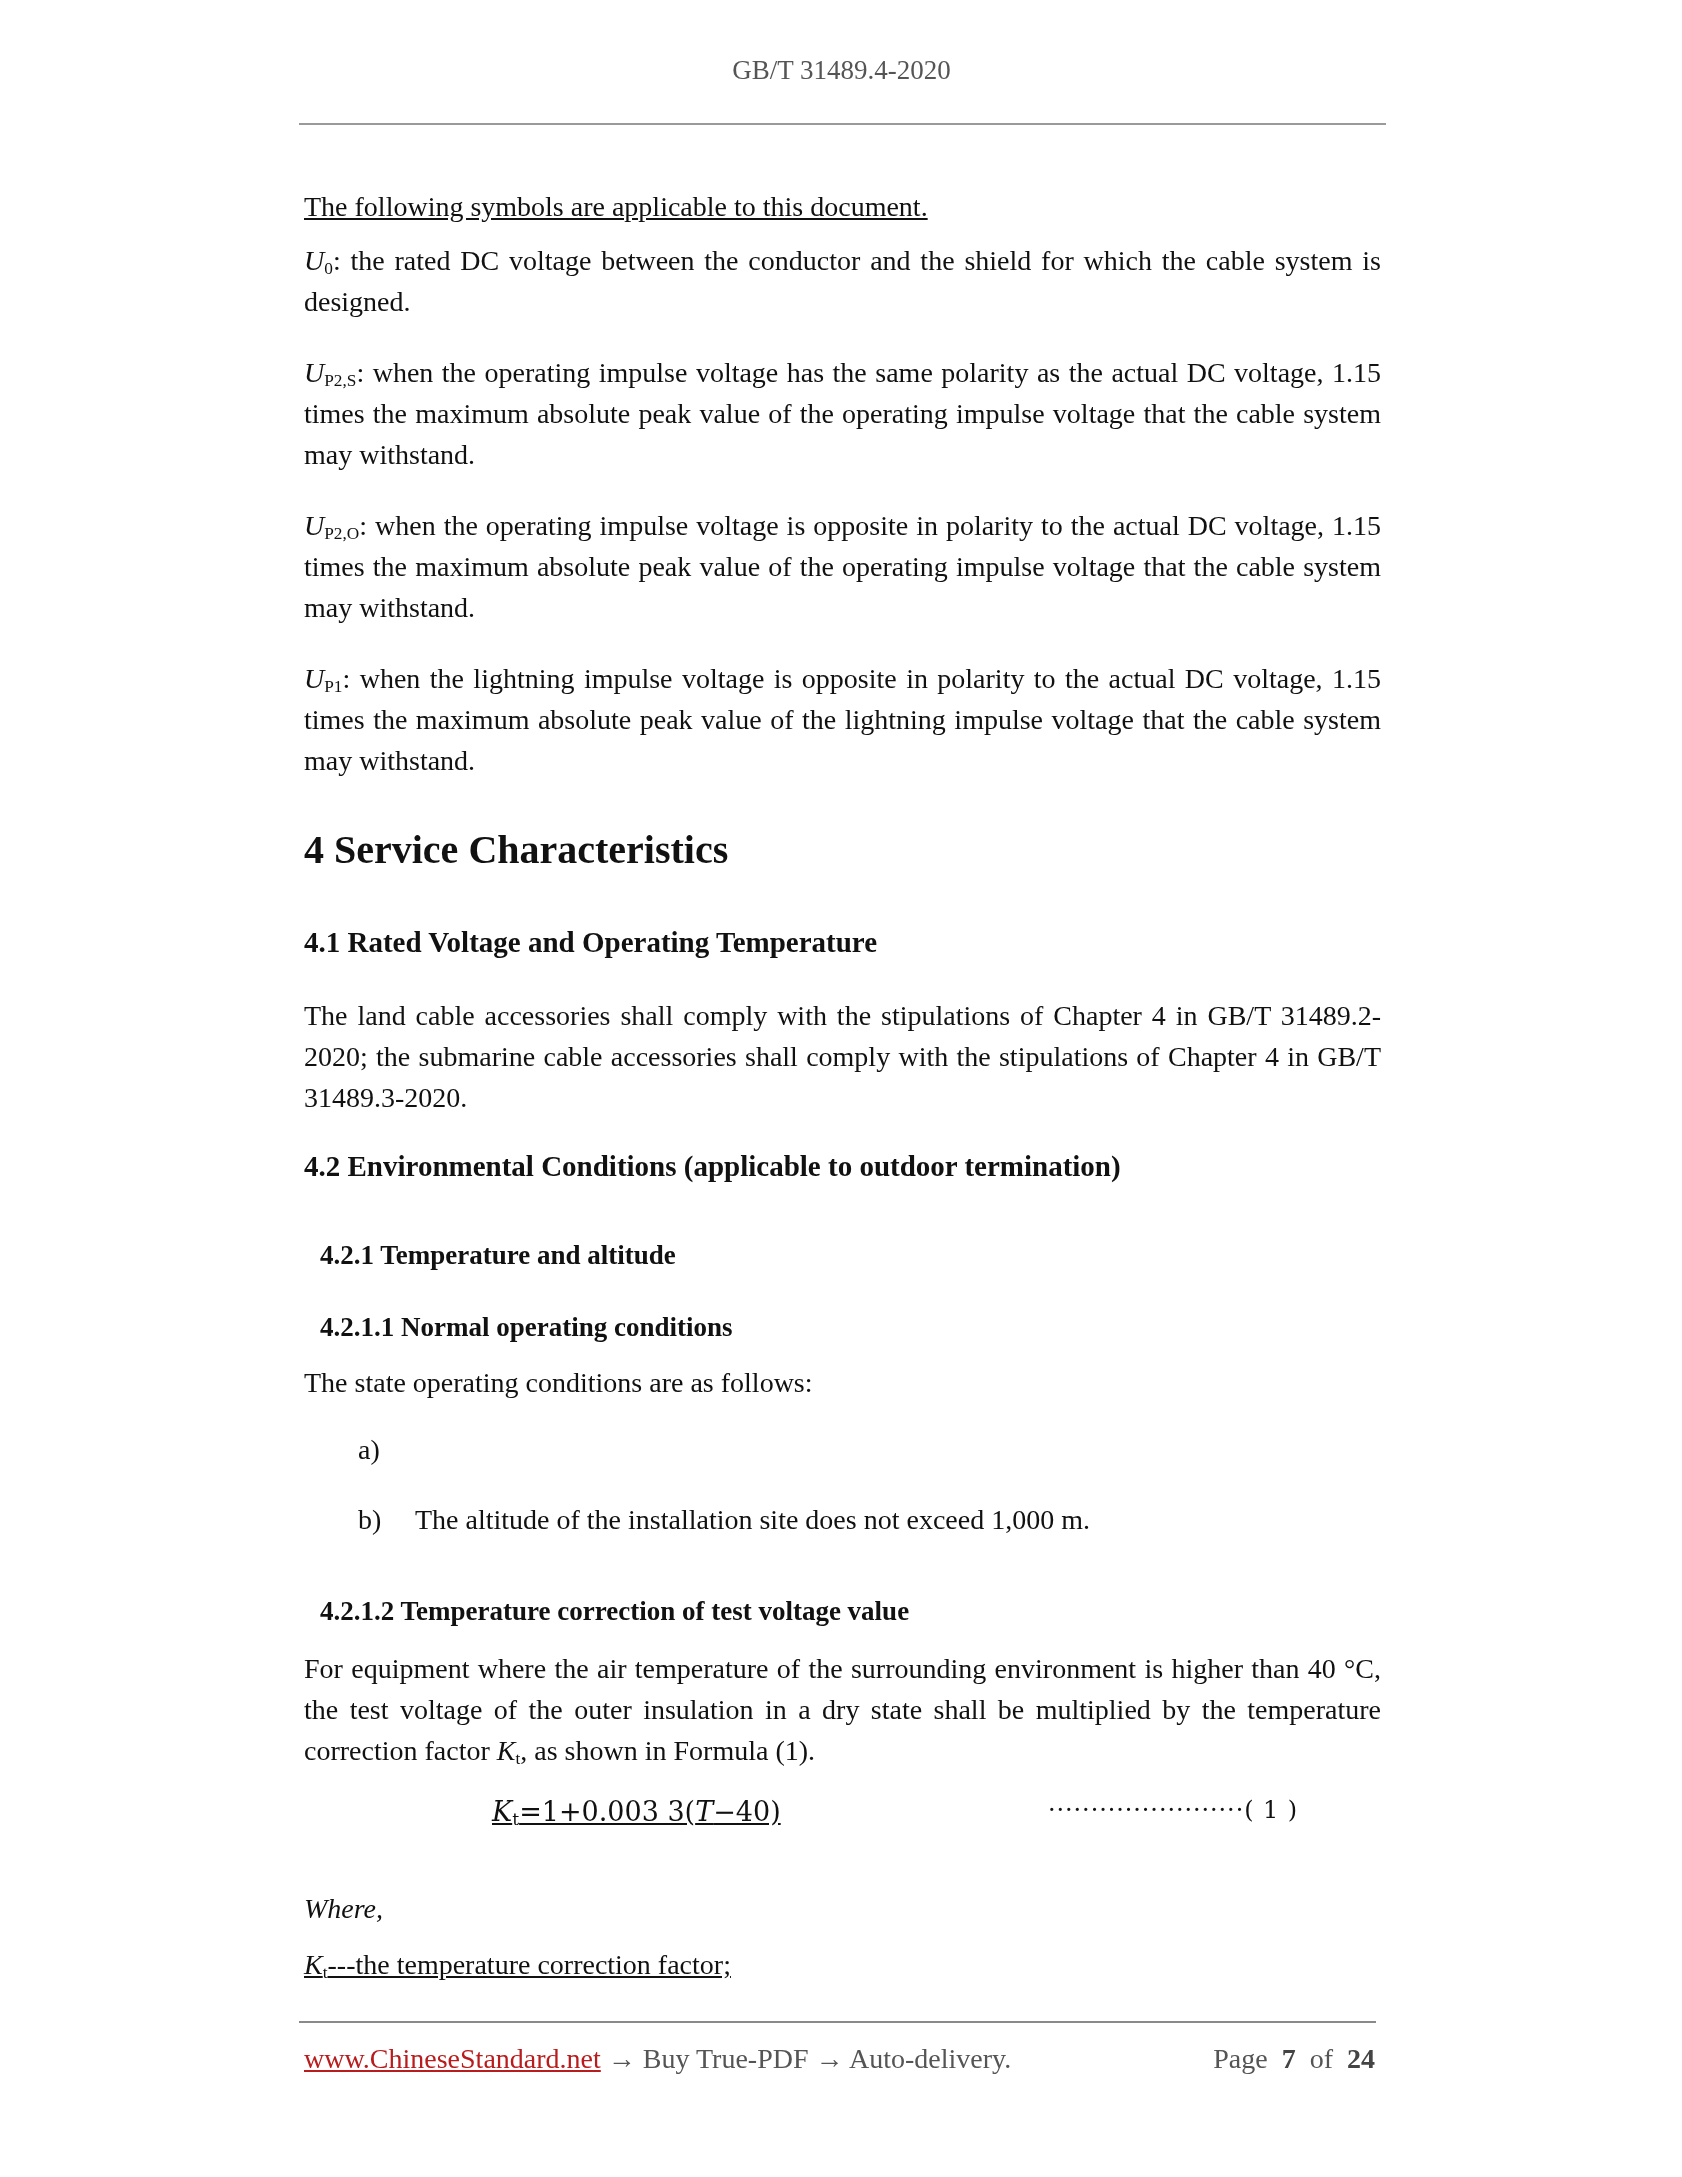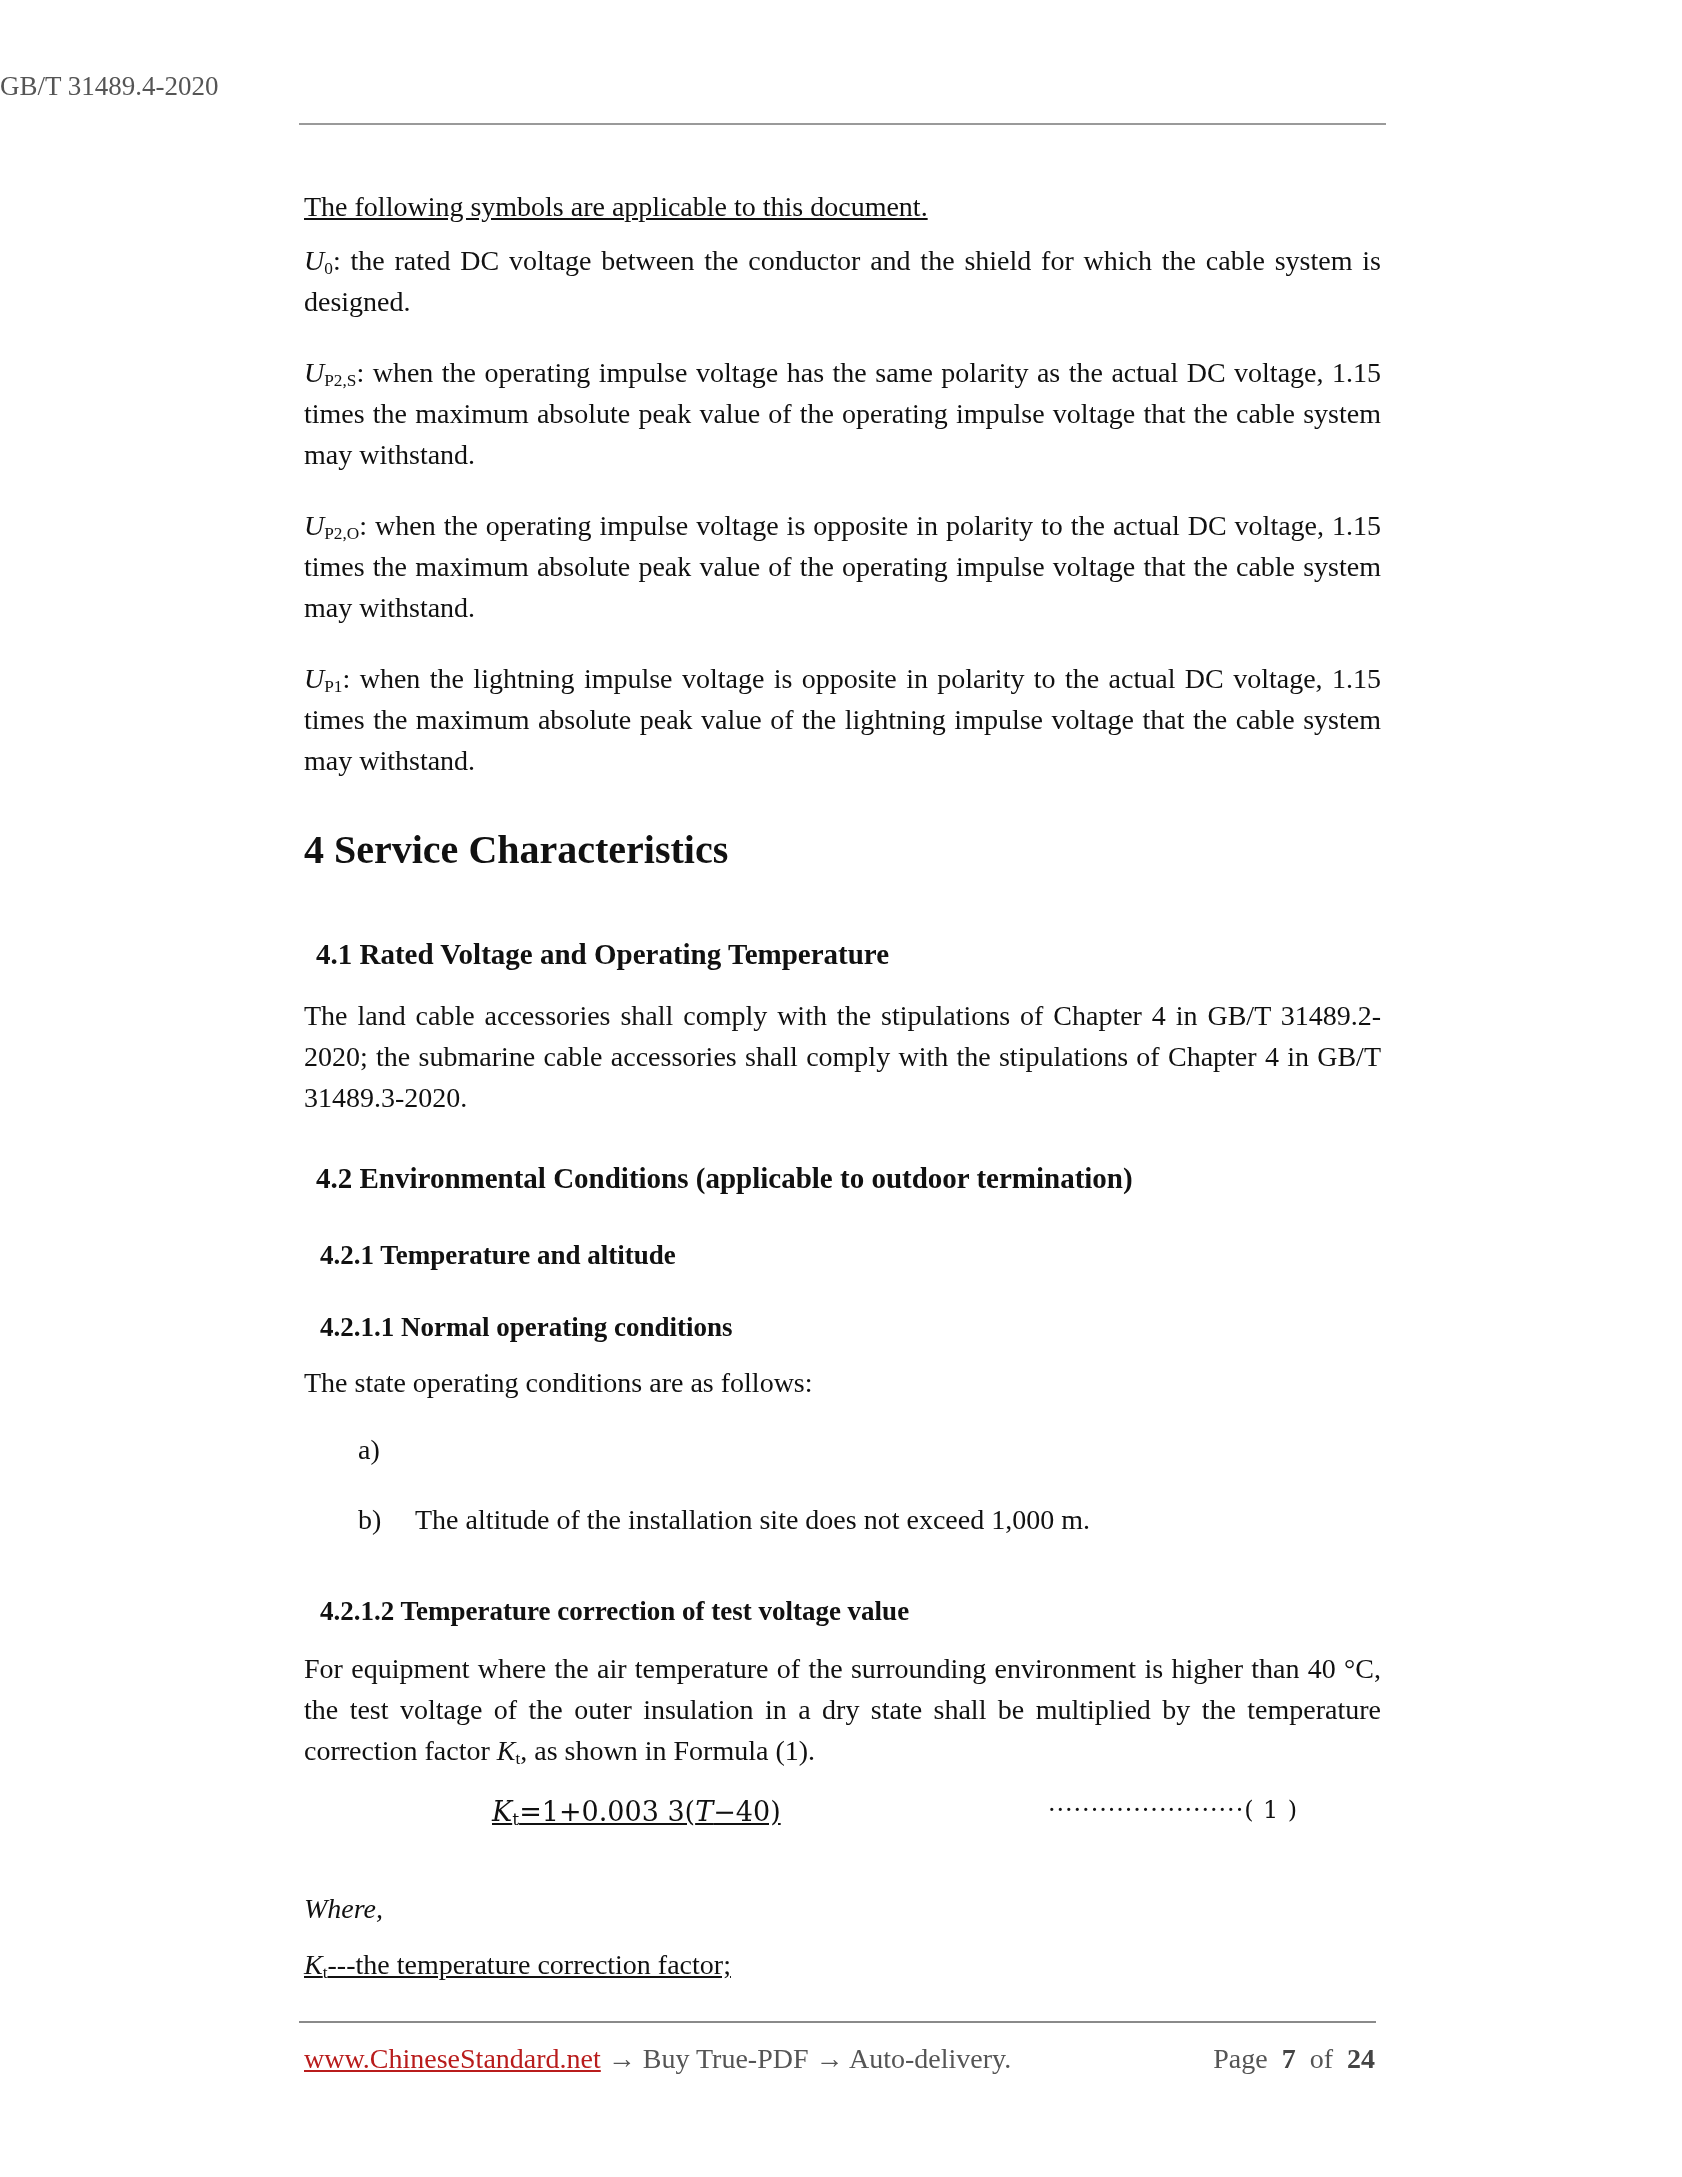--- a/index.html
+++ b/index.html
@@ -1,27 +1,27 @@
 <!DOCTYPE html>
 <html style="font-size:14px"><head>
 <meta charset="utf-8">
 <style>
   html, body { margin:0; padding:0; background:#ffffff; }
   body { width:1683px; height:2177px; position:relative; overflow:hidden;
          font-family:"Liberation Serif", "DejaVu Serif", serif; color:#111; }
-  .header { position:absolute; top:71px; left:0; width:1683px; text-align:left;
+  .header { position:absolute; top:55px; left:0; width:1683px; text-align:center;
             font-size:27px; color:#555; }
   .hr-top { position:absolute; top:123px; left:299px; width:1087px; height:1.7px; background:#9a9a9a; }
   .content { position:absolute; left:304px; width:1077px; top:169px; }
   p.body { font-size:28px; line-height:41px; margin:0; text-align:justify; }
   .sym { font-style:italic; }
   sub { font-size:17.3px; font-style:normal; vertical-align:-4.3px; line-height:0; }
   .abs { position:absolute; left:0; width:1077px; }
   h1.sec { font-size:40px; font-weight:bold; margin:0; }
-  h2.sub { font-size:29px; font-weight:bold; margin:12px; }
+  h2.sub { font-size:29px; font-weight:bold; margin:0; }
   h3.subsub { font-size:27px; font-weight:bold; margin:16px; }
   .list-item { font-size:28px; display:flex; }
   .list-item .mk { width:57px; padding-left:54px; }
   .formula { font-family:"DejaVu Serif", serif; font-size:27px; }
   .formula .var { font-style:italic; }
   .fnum { position:absolute; left:744px; font-family:"DejaVu Serif", serif; font-size:24px; letter-spacing:0.9px; }
   .hr-bot { position:absolute; top:2021px; left:299px; width:1077px; height:1.7px; background:#8a8a8a; }
   .footer { position:absolute; top:2043px; left:304px; width:1071px; font-size:28px; color:#555; }
   .footer a { color:#b91c1c; text-decoration:underline; }
   .footer .right { position:absolute; right:0; top:0; }

